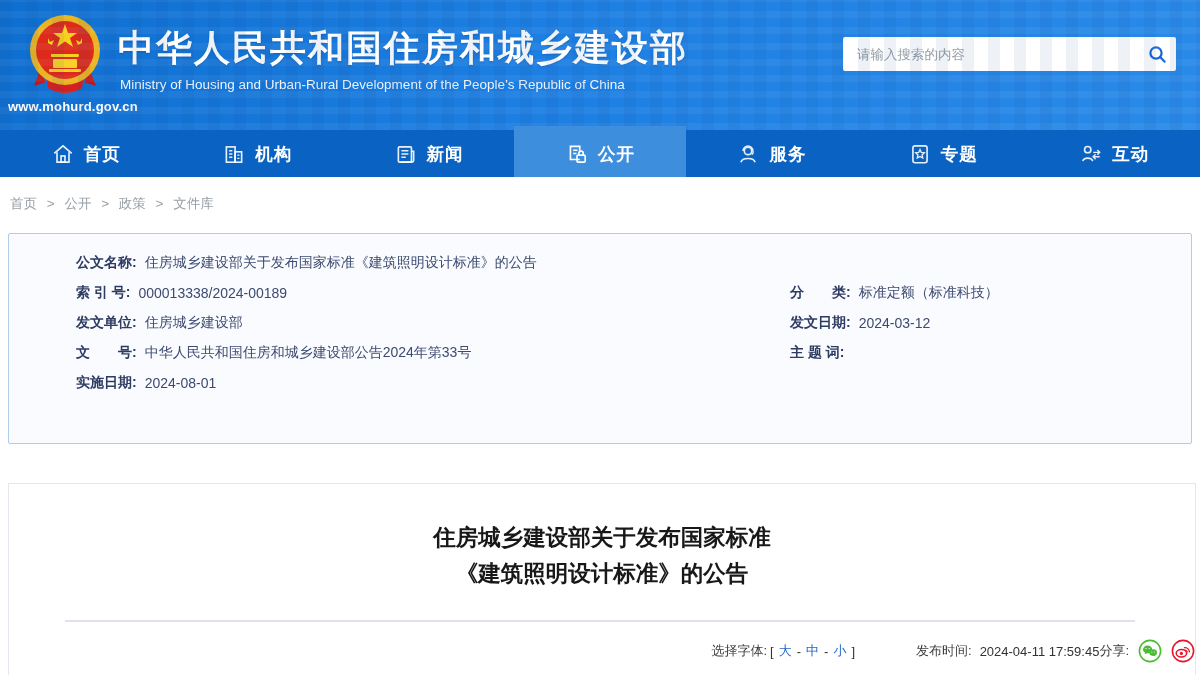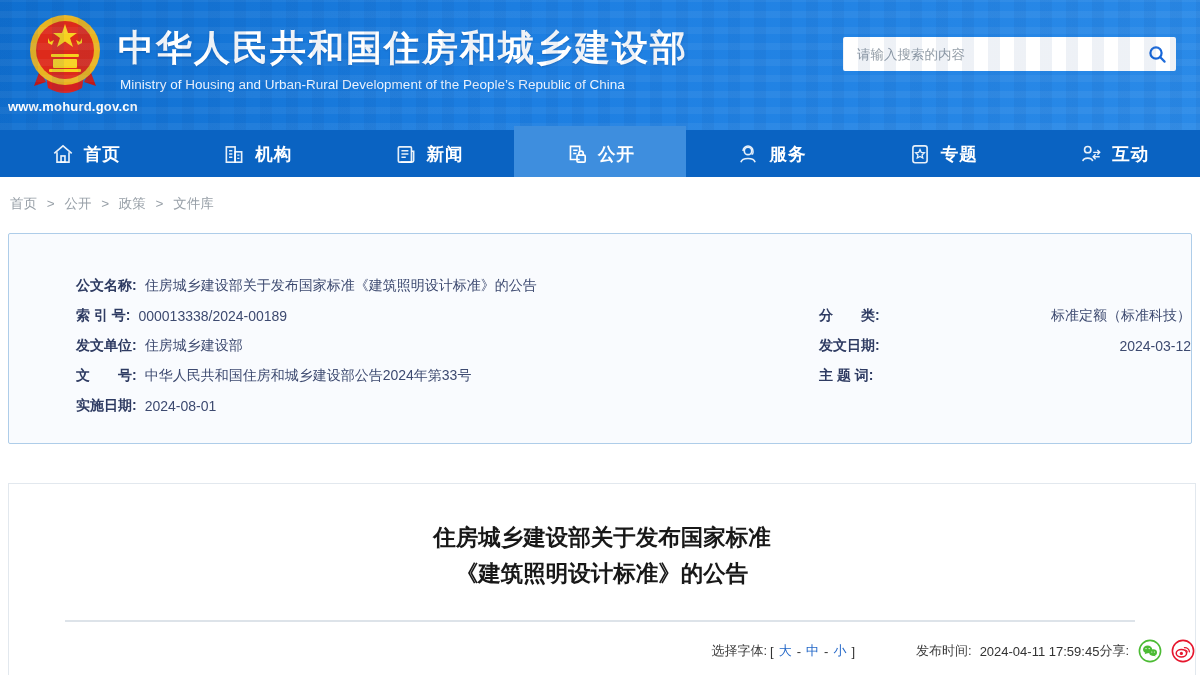--- a/index.html
+++ b/index.html
@@ -37,28 +37,28 @@
   .nav-icon svg { width:100%; height:100%; }
   .nav-label { font-size:17.5px; font-weight:bold; letter-spacing:1px; }
 
   
   .breadcrumb { margin:18px 0 0 10px; font-size:13.5px; color:#98a0a8; }
   .crumb { color:#98a0a8; cursor:pointer; }
   .crumb-sep { margin:0 6px; color:#98a0a8; }
 
   
   .meta-box { position:absolute; left:8px; top:233px; width:1184px; height:211px;
-    background:#f9fbfe; border:1px solid #aecde9; border-radius:2px; padding-top:37px; }
+    background:#f9fbfe; border:1px solid #aecde9; border-radius:2px; padding-top:14px; }
   .meta-row { display:flex; height:30px; align-items:center; padding-left:67px; font-size:14px; }
   .meta-label { font-weight:bold; color:#2e3b62; white-space:pre; }
   .meta-value { color:#3d4a70; margin-left:8px; white-space:nowrap; }
-  .split { padding-left:0;gap:29px; }
+  .split { padding-left:0; }
   .cell { display:flex; align-items:center; }
   .cell-left { width:781px; padding-left:67px; }
-  .cell-right { flex:1;justify-content:space-between; }
+  .cell-right { flex:1; }
 
   
   .article-box { position:absolute; left:8px; top:483px; width:1188px; height:260px;
     background:#fff; border:1px solid #e2e8ee; }
   .article-title { margin-top:36px; text-align:center; font-size:22.5px; font-weight:bold;
     color:#181818; line-height:36px; }
   .divider { height:2px; background:#dde3e9; margin:28px 60px 0 56px; }
   .info-row { margin-top:17px; display:flex; align-items:center; justify-content:flex-end;
     font-size:13px; color:#3c3c3c; }
   .fs-label { color:#3c3c3c; }

